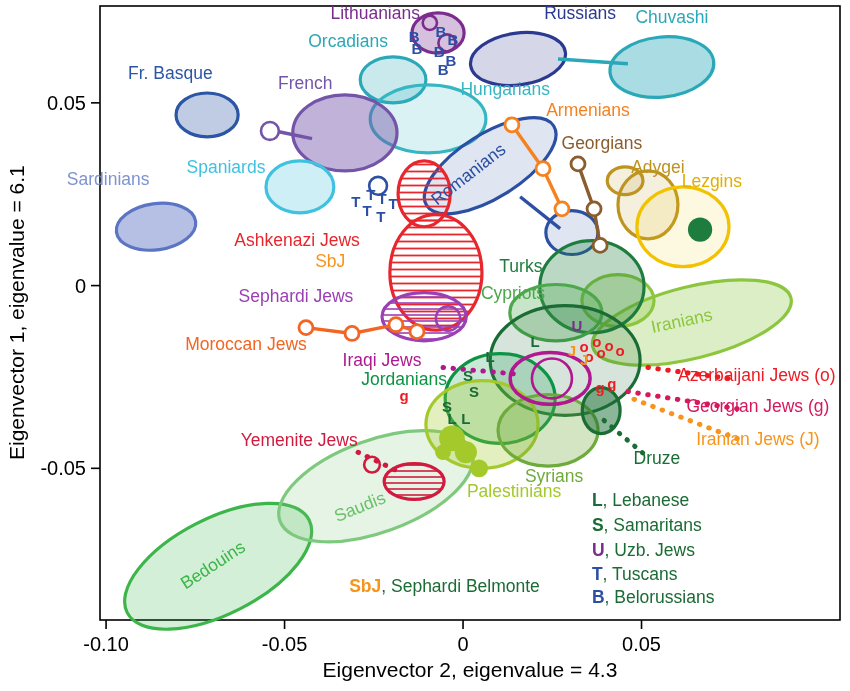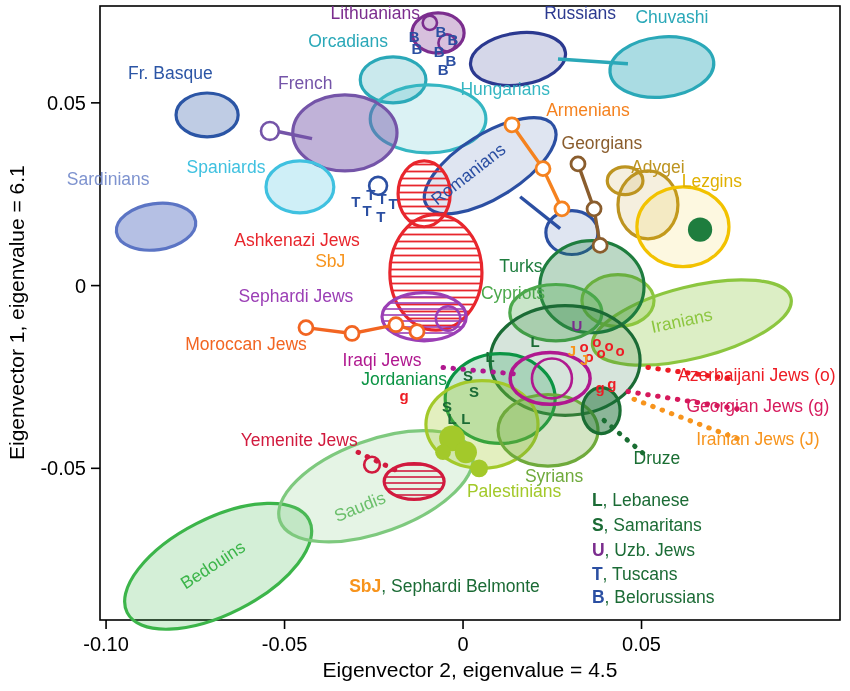--- a/index.html
+++ b/index.html
@@ -243,14 +243,14 @@
       <text x="514.0858658948384" y="497.2" fill="#a3c92a" text-anchor="middle" font-size="17.5">Palestinians</text>
       <text x="362.0164013506995" y="512.1845238095239" fill="#6bbf6b" text-anchor="middle" font-size="17.5" transform="rotate(-22 362.0164013506995 512.1845238095239)">Saudis</text>
       <text x="216.0154365653642" y="569.9297619047619" fill="#3cb54a" text-anchor="middle" font-size="17.5" transform="rotate(-33 216.0154365653642 569.9297619047619)">Bedouins</text>
       <text x="591.9054510371443" y="506.33690476190475" font-size="17.5"><tspan fill="#1b6b35" font-weight="bold">L</tspan><tspan fill="#1b6b35">, Lebanese</tspan></text>
       <text x="591.9054510371443" y="531.1892857142857" font-size="17.5"><tspan fill="#1b6b35" font-weight="bold">S</tspan><tspan fill="#1b6b35">, Samaritans</tspan></text>
       <text x="591.9054510371443" y="556.0416666666666" font-size="17.5"><tspan fill="#7b2d8e" font-weight="bold">U</tspan><tspan fill="#1b6b35">, Uzb. Jews</tspan></text>
       <text x="591.9054510371443" y="580.1630952380953" font-size="17.5"><tspan fill="#2b4fa2" font-weight="bold">T</tspan><tspan fill="#1b6b35">,  Tuscans</tspan></text>
       <text x="591.9054510371443" y="603.1880952380952" font-size="17.5"><tspan fill="#2b4fa2" font-weight="bold">B</tspan><tspan fill="#1b6b35">, Belorussians</tspan></text>
       <text x="349.1654606849976" y="592.2238095238096" font-size="17.5"><tspan fill="#f7941d" font-weight="bold">SbJ</tspan><tspan fill="#1b6b35">, Sephardi Belmonte</tspan></text>
     </svg>
-  <div class="xlabel">Eigenvector 2, eigenvalue = 4.5</div>
+  <div class="xlabel">Eigenvector 2, eigenvalue = 4.3</div>
 </div>
 
 </body></html>

